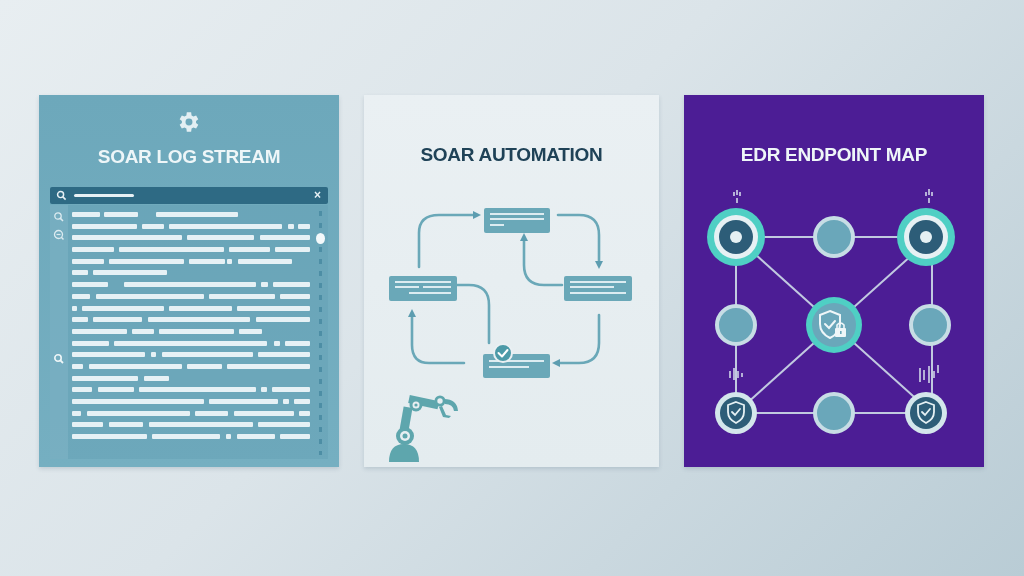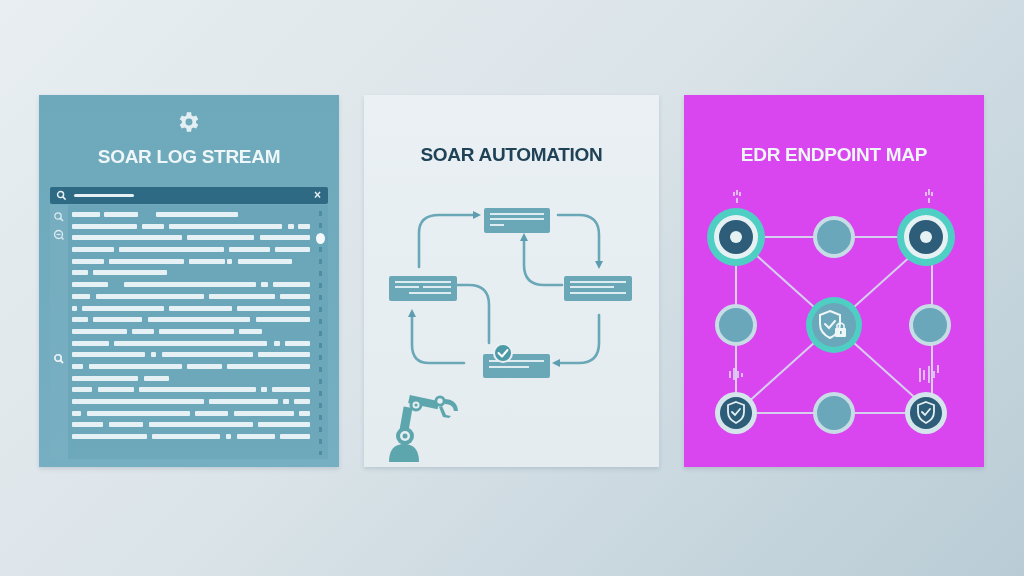--- a/index.html
+++ b/index.html
@@ -46,21 +46,21 @@
   .scroll-track { position: absolute; right: 6px; top: 6px; width: 3px; height: 244px;
     background: repeating-linear-gradient(180deg, #4d8ea5 0 5px, transparent 5px 12px); }
   .scroll-thumb { position: absolute; right: 3px; top: 28px; width: 9px; height: 11px; background: #f4f9fb; border-radius: 50%; }
 
   
   #soar { left: 364px; width: 295px; background: linear-gradient(180deg, #eaf0f3 0%, #e4ecef 100%); }
   #soar .panel-title { top: 49px; color: #1f4257; }
   #soar svg.flow { position: absolute; left: 0; top: 0; }
 
   
-  #edr { left: 684px; width: 300px; background: #d946ef; }
+  #edr { left: 684px; width: 300px; background: #4c1d95; }
   #edr .panel-title { top: 49px; color: #eef6f8; }
   #edr svg.map { position: absolute; left: 0; top: 0; }
 </style>
 </head>
 <body>
 
 <div class="panel" id="siem">
   <svg class="gear" viewBox="0 0 24 24">
     <path fill="#e3eff3" d="M19.4 13a7.6 7.6 0 0 0 0-2l2.1-1.6-2-3.5-2.5 1a7.4 7.4 0 0 0-1.7-1L14.9 3h-4l-.4 2.9a7.4 7.4 0 0 0-1.7 1l-2.5-1-2 3.5L6.4 11a7.6 7.6 0 0 0 0 2l-2.1 1.6 2 3.5 2.5-1a7.4 7.4 0 0 0 1.7 1l.4 2.9h4l.4-2.9a7.4 7.4 0 0 0 1.7-1l2.5 1 2-3.5z"></path>
     <circle cx="12.9" cy="12" r="3.2" fill="#6da8bb"></circle>

